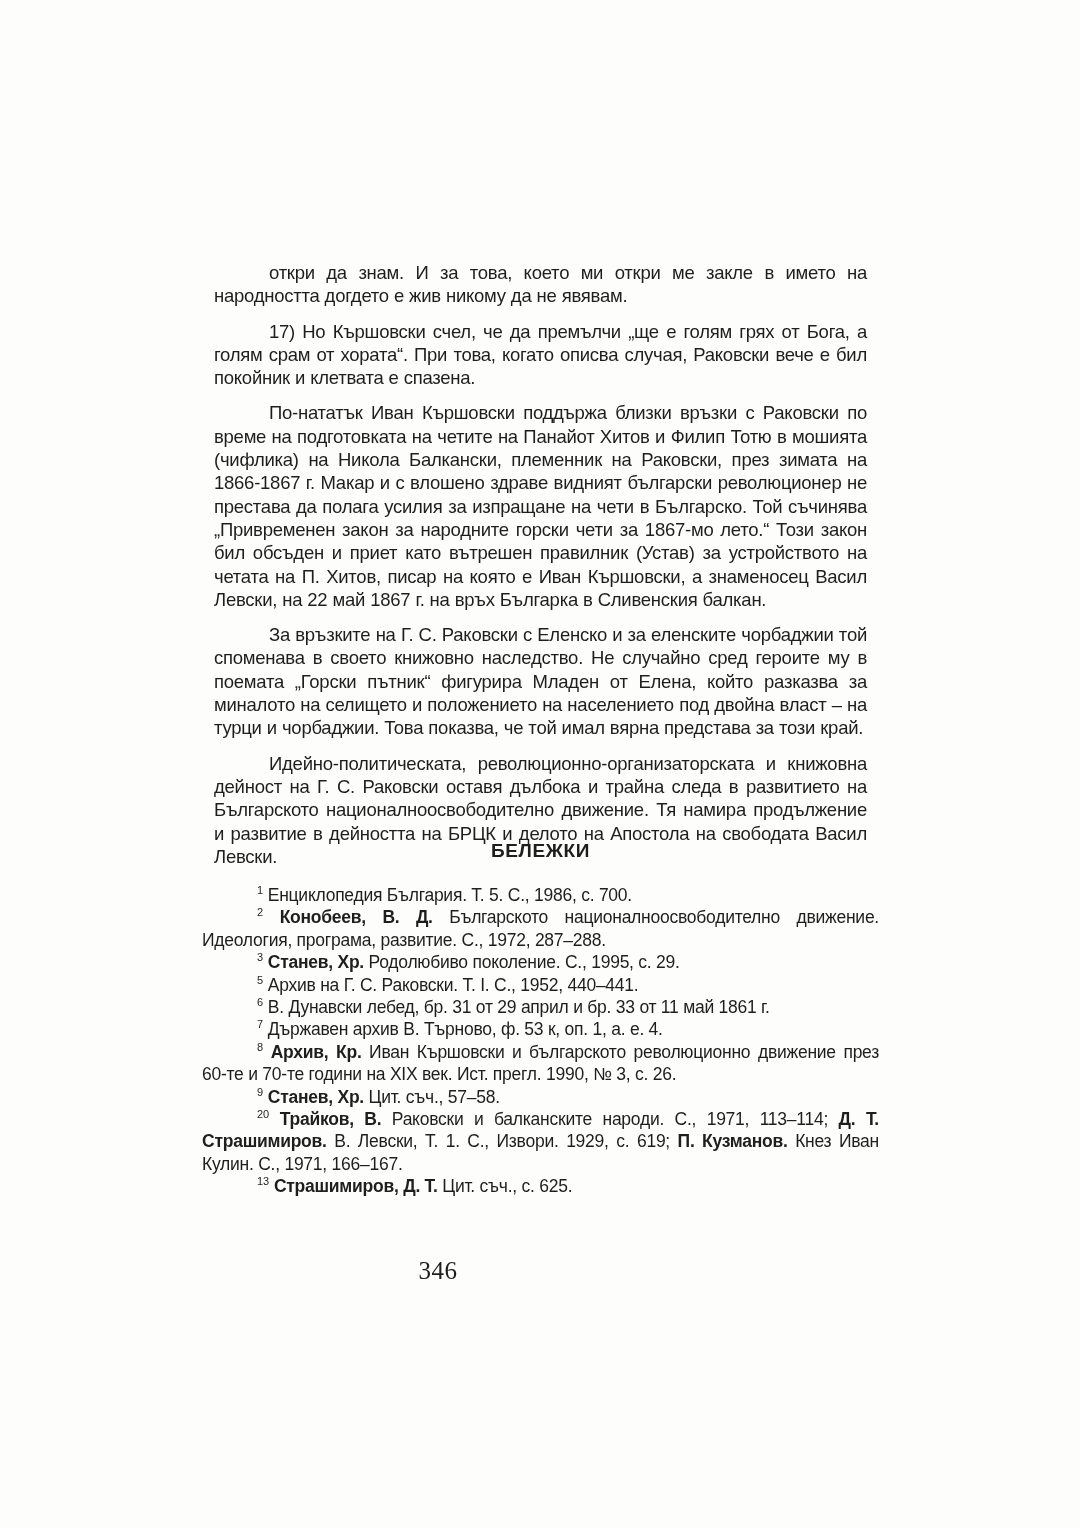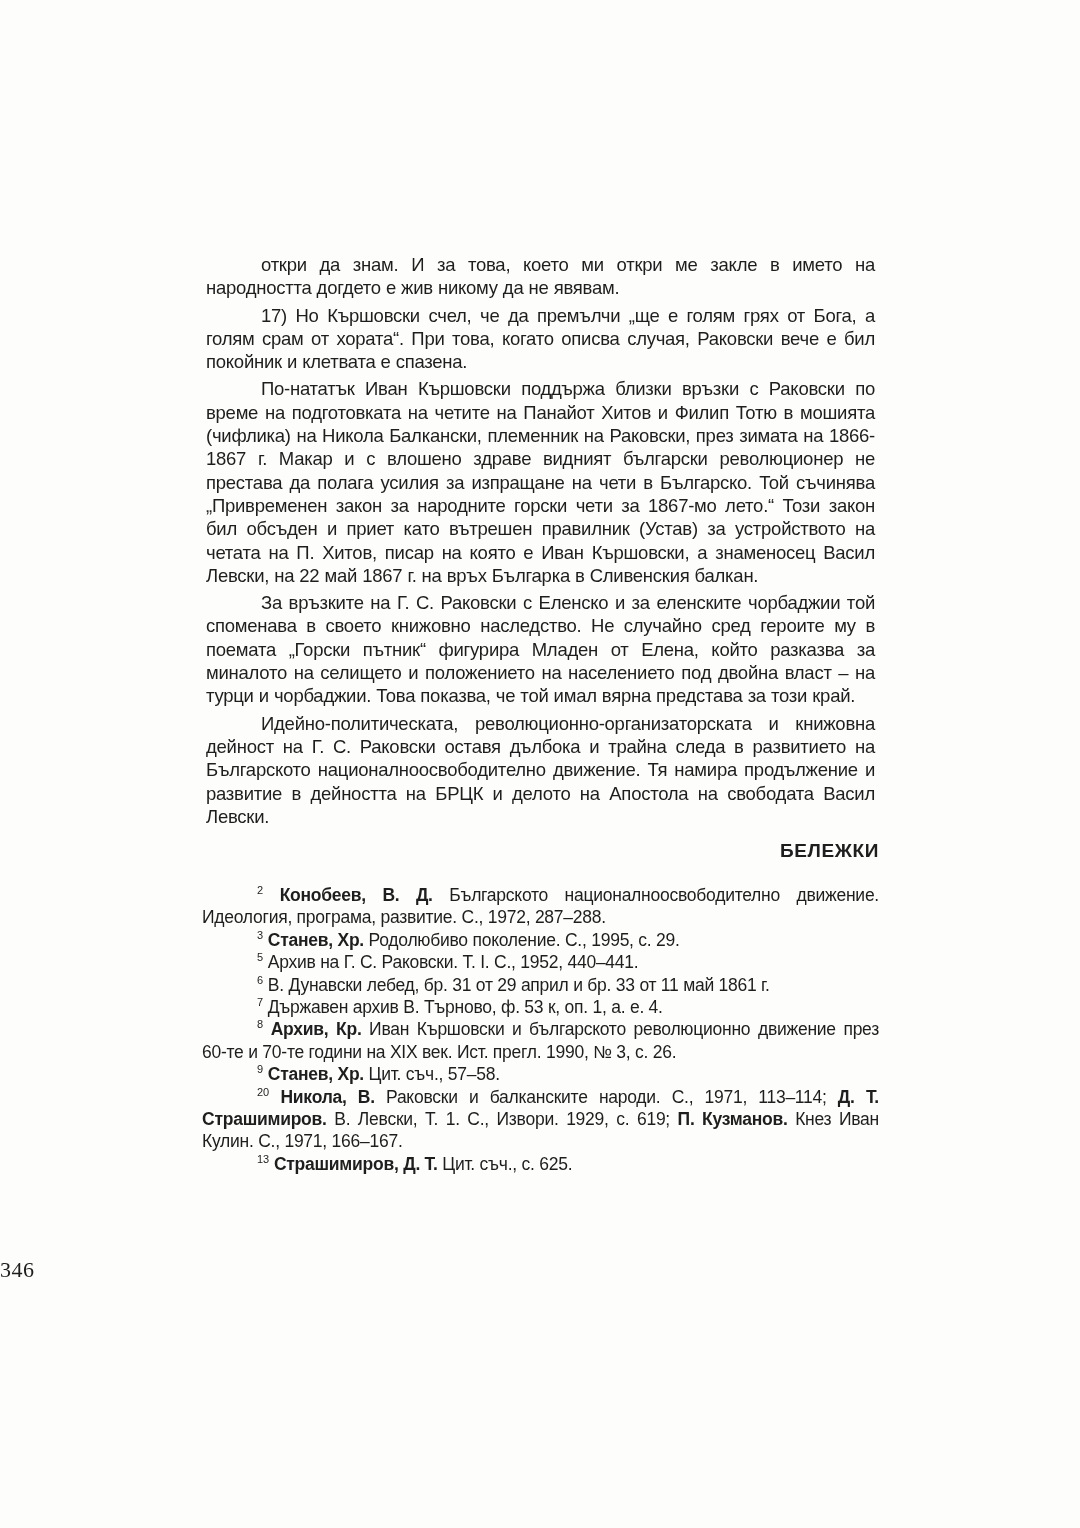--- a/index.html
+++ b/index.html
@@ -19,35 +19,35 @@
     position: absolute;
     inset: 0;
   }
   .text-column {
     position: absolute;
     left: 202px;
     top: 249px;
     width: 677px;
   }
   .body-para {
-    margin: 4px;
+    margin: 12px;
     font-size: 18.5px;
     line-height: 23.3px;
     text-align: justify;
     text-indent: 55px;
     letter-spacing: -0.25px;
     word-spacing: 0.2px;
   }
   .notes-heading {
     position: absolute;
     left: 202px;
     top: 840px;
     width: 677px;
     margin: 0;
-    text-align: right;
+    text-align: center;
     font-size: 19px;
     font-weight: bold;
     letter-spacing: 0.6px;
   }
   .notes-block {
     position: absolute;
     left: 202px;
     top: 884px;
     width: 677px;
   }
@@ -66,48 +66,49 @@
     letter-spacing: 0;
   }
   .note-para b {
     font-weight: bold;
   }
   .page-number {
     position: absolute;
     left: 0;
     top: 1257px;
     width: 876px;
-    text-align: left;
+    text-align: center;
     font-family: "Liberation Serif", serif;
-    font-size: 22px;
+    font-size: 25px;
     letter-spacing: 0.5px;
   }
 </style>
 </head>
 <body>
 
 <div class="page">
 
   <div class="text-column" id="body-paragraphs">
       <p class="body-para">откри да знам. И за това, което ми откри ме закле в името на народността догдето е жив никому да не явявам.</p>
       <p class="body-para">17) Но Кършовски счел, че да премълчи „ще е голям грях от Бога, а голям срам от хората“. При това, когато описва случая, Раковски вече е бил покойник и клетвата е спазена.</p>
       <p class="body-para">По-нататък Иван Кършовски поддържа близки връзки с Раковски по време на подготовката на четите на Панайот Хитов и Филип Тотю в мошията (чифлика) на Никола Балкански, племенник на Раковски, през зимата на 1866-1867 г. Макар и с влошено здраве видният български революционер не престава да полага усилия за изпращане на чети в Българско. Той съчинява „Привременен закон за народните горски чети за 1867-мо лето.“ Този закон бил обсъден и приет като вътрешен правилник (Устав) за устройството на четата на П. Хитов, писар на която е Иван Кършовски, а знаменосец Васил Левски, на 22 май 1867 г. на връх Българка в Сливенския балкан.</p>
       <p class="body-para">За връзките на Г. С. Раковски с Еленско и за еленските чорбаджии той споменава в своето книжовно наследство. Не случайно сред героите му в поемата „Горски пътник“ фигурира Младен от Елена, който разказва за миналото на селището и положението на населението под двойна власт – на турци и чорбаджии. Това показва, че той имал вярна представа за този край.</p>
       <p class="body-para">Идейно-политическата, революционно-организаторската и книжовна дейност на Г. С. Раковски оставя дълбока и трайна следа в развитието на Българското националноосвободително движение. Тя намира продължение и развитие в дейността на БРЦК и делото на Апостола на свободата Васил Левски.</p>
     </div>
 
   <h3 class="notes-heading">БЕЛЕЖКИ</h3>
 
   <div class="notes-block" id="notes">
+      <p class="note-para"><sup>1</sup> <span>Енциклопедия България. Т. 5. С., 1986, с. 700.</span></p>
       <p class="note-para"><sup>2</sup> <b>Конобеев, В. Д.</b><span> Българското националноосвободително движение. Идеология, програма, развитие. С., 1972, 287–288.</span></p>
       <p class="note-para"><sup>3</sup> <b>Станев, Хр.</b><span> Родолюбиво поколение. С., 1995, с. 29.</span></p>
       <p class="note-para"><sup>5</sup> <span>Архив на Г. С. Раковски. Т. I. С., 1952, 440–441.</span></p>
       <p class="note-para"><sup>6</sup> <span>В. Дунавски лебед, бр. 31 от 29 април и бр. 33 от 11 май 1861 г.</span></p>
       <p class="note-para"><sup>7</sup> <span>Държавен архив В. Търново, ф. 53 к, оп. 1, а. е. 4.</span></p>
       <p class="note-para"><sup>8</sup> <b>Архив, Кр.</b><span> Иван Кършовски и българското революционно движение през 60-те и 70-те години на XIX век. Ист. прегл. 1990, № 3, с. 26.</span></p>
       <p class="note-para"><sup>9</sup> <b>Станев, Хр.</b><span> Цит. съч., 57–58.</span></p>
-      <p class="note-para"><sup>20</sup> <b>Никола, В.</b><span> Раковски и балканските народи. С., 1971, 113–114; </span><b>Д. Т. Страшимиров.</b><span> В. Левски, Т. 1. С., Извори. 1929, с. 619; </span><b>П. Кузманов.</b><span> Кнез Иван Кулин. С., 1971, 166–167.</span></p>
+      <p class="note-para"><sup>20</sup> <b>Трайков, В.</b><span> Раковски и балканските народи. С., 1971, 113–114; </span><b>Д. Т. Страшимиров.</b><span> В. Левски, Т. 1. С., Извори. 1929, с. 619; </span><b>П. Кузманов.</b><span> Кнез Иван Кулин. С., 1971, 166–167.</span></p>
       <p class="note-para"><sup>13</sup> <b>Страшимиров, Д. Т.</b><span> Цит. съч., с. 625.</span></p>
     </div>
 
   <div class="page-number">346</div>
 
 </div>
 
 </body></html>

